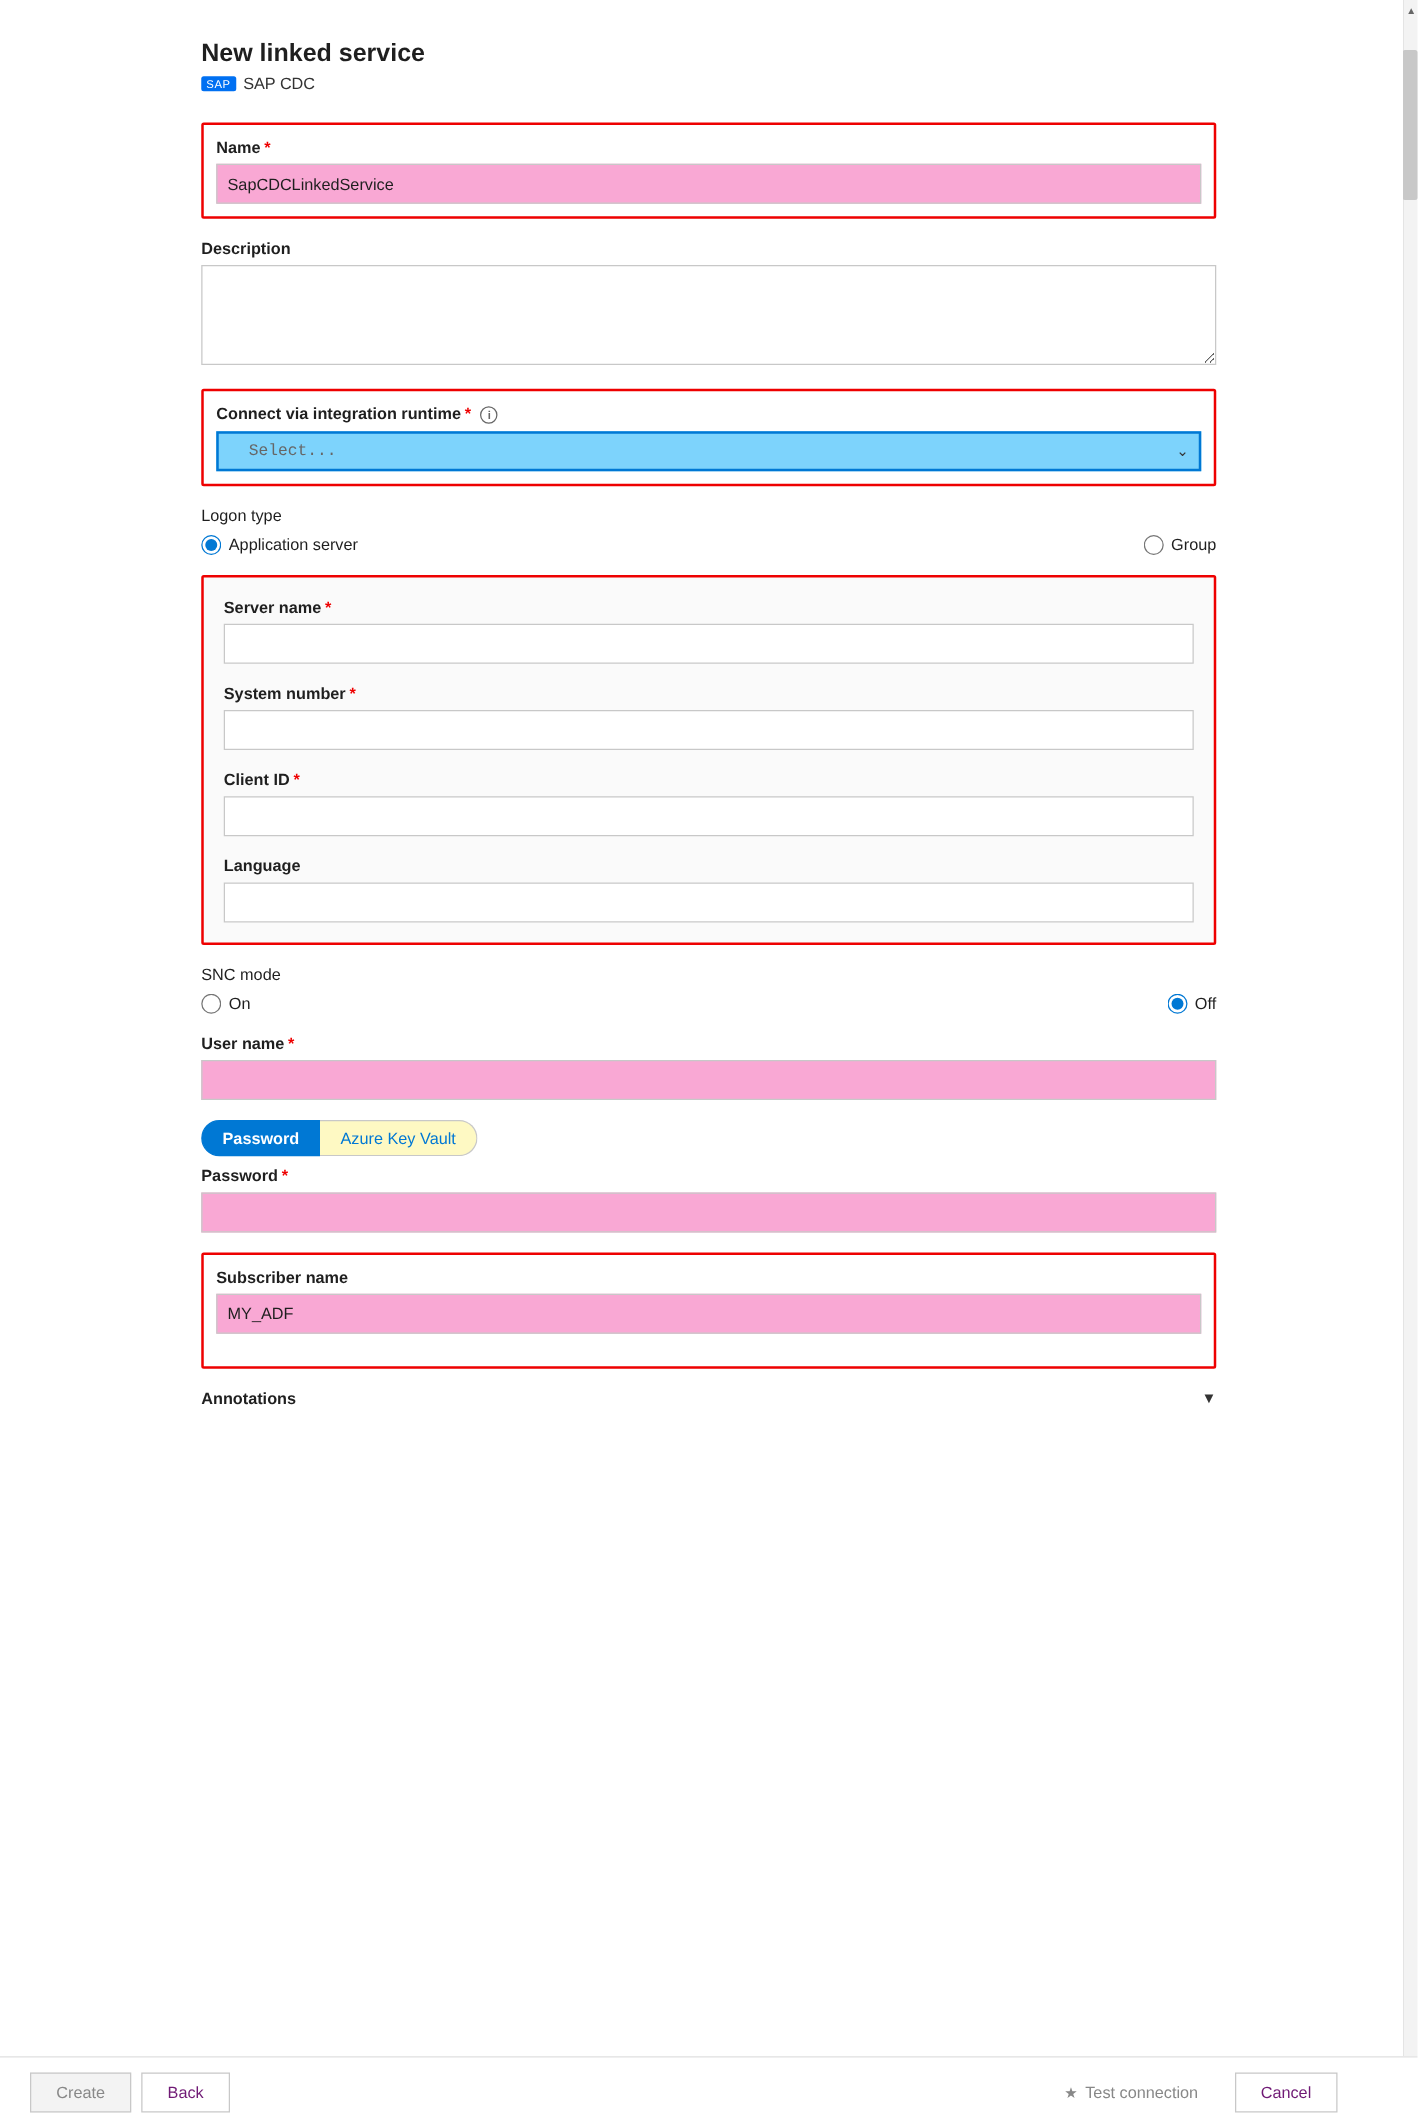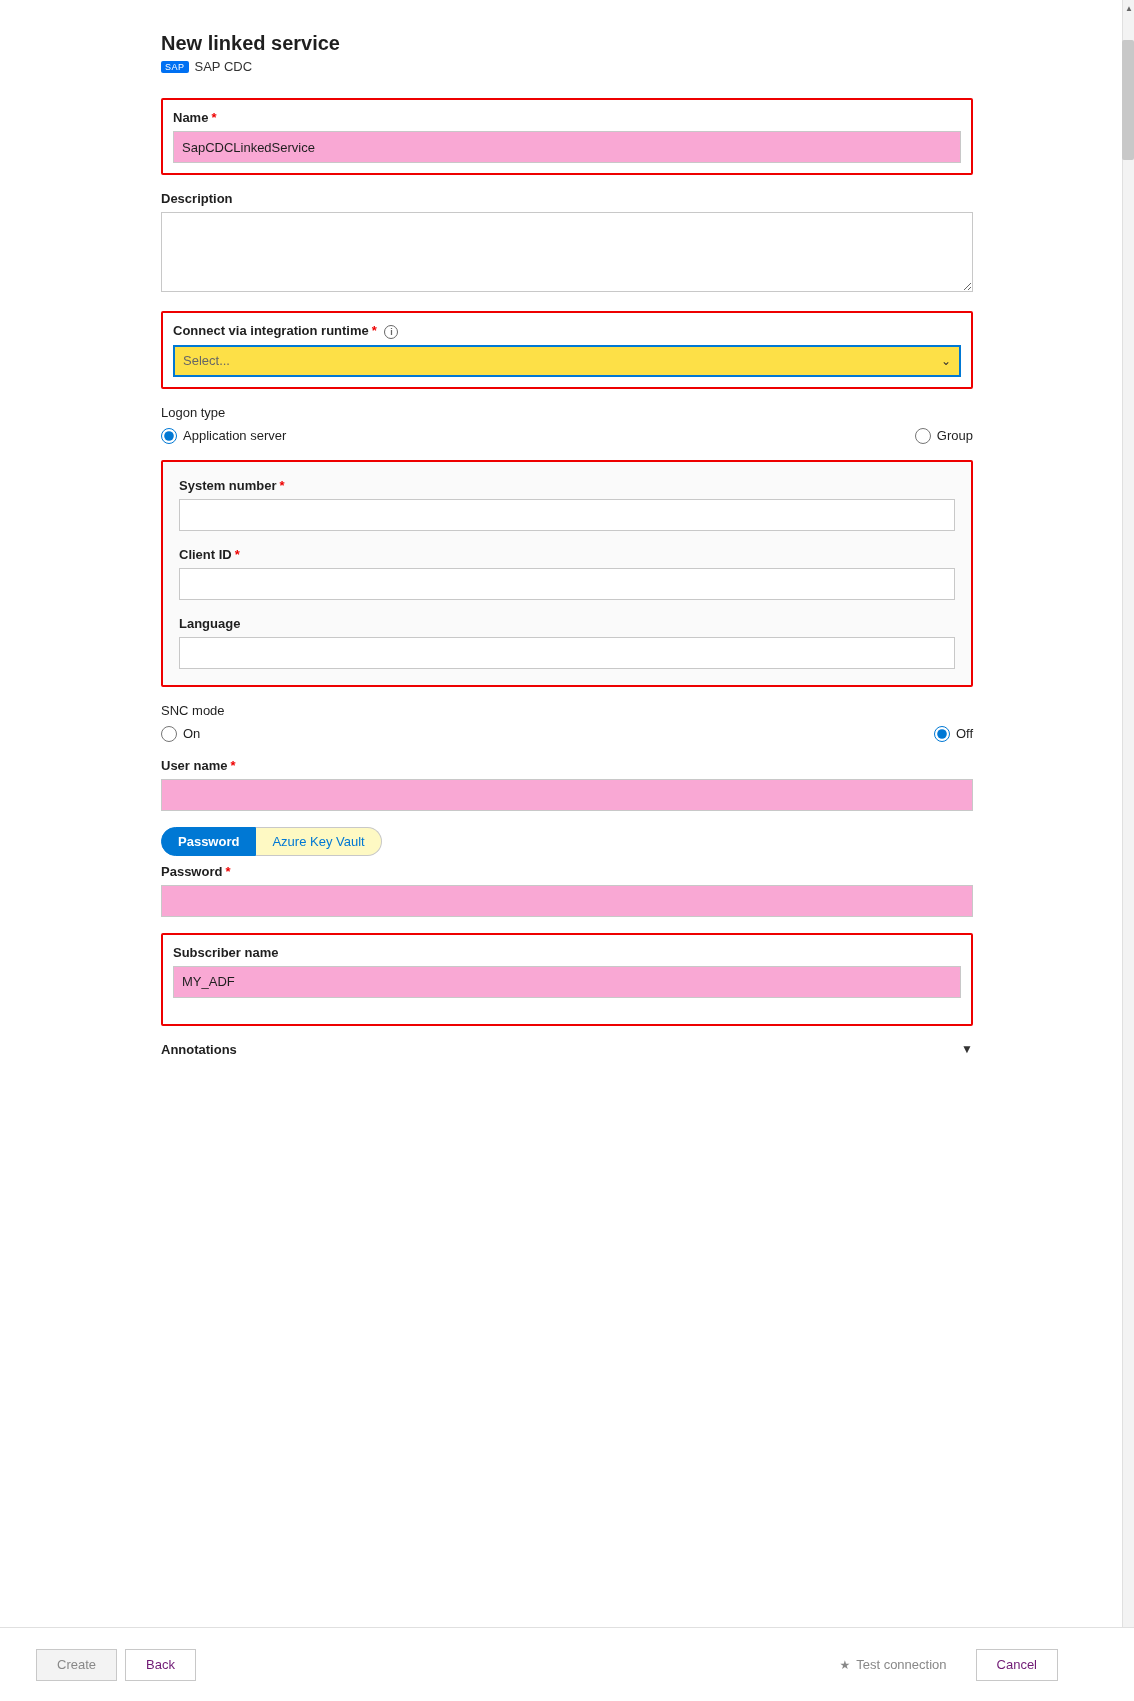--- a/index.html
+++ b/index.html
@@ -99,27 +99,28 @@
       margin-bottom: 0;
     }
     .select-wrapper {
       position: relative;
       width: 100%;
     }
     .form-select {
       width: 100%;
       height: 32px;
       border: 2px solid #0078d4;
-      padding: 0 32px 0 8px;
+      padding: 0 32px 0 24px;
       font-size: 13px;
       color: #666;
-      background: #fde047;
+      background: #7dd3fc;
       appearance: none;
       outline: none;
       cursor: pointer;
+      font-family: Liberation Mono, monospace;
     }
     .select-chevron {
       position: absolute;
       right: 10px;
       top: 50%;
       transform: translateY(-50%);
       pointer-events: none;
       color: #333;
       font-size: 12px;
     }
@@ -225,26 +226,26 @@
     }
     .annotations-chevron {
       font-size: 12px;
       color: #333;
     }
     .footer-bar {
       position: fixed;
       bottom: 0;
       left: 0;
       width: 1134px;
-      height: 74px;
+      height: 56px;
       background: #fff;
       border-top: 1px solid #e0e0e0;
       display: flex;
       align-items: center;
-      padding: 0 36px;
+      padding: 0 24px;
       gap: 8px;
       justify-content: space-between;
     }
     .footer-left {
       display: flex;
       gap: 8px;
     }
     .footer-right {
       display: flex;
       gap: 8px;
@@ -356,20 +357,26 @@
       <label class="radio-item">
         <input type="radio" class="radio-input" name="logon_type" style="">
         <span class="radio-label">Group</span>
       </label>
     </div>
   </div>
 
   <div class="inner-red-border">
     <div class="inner-form-group">
       <label class="inner-label">
+        <span>Server name</span><span class="required-star">*</span>
+      </label>
+      <input type="text" class="inner-input" style="">
+    </div>
+    <div class="inner-form-group">
+      <label class="inner-label">
         <span>System number</span><span class="required-star">*</span>
       </label>
       <input type="text" class="inner-input" style="">
     </div>
     <div class="inner-form-group">
       <label class="inner-label">
         <span>Client ID</span><span class="required-star">*</span>
       </label>
       <input type="text" class="inner-input" style="">
     </div>

